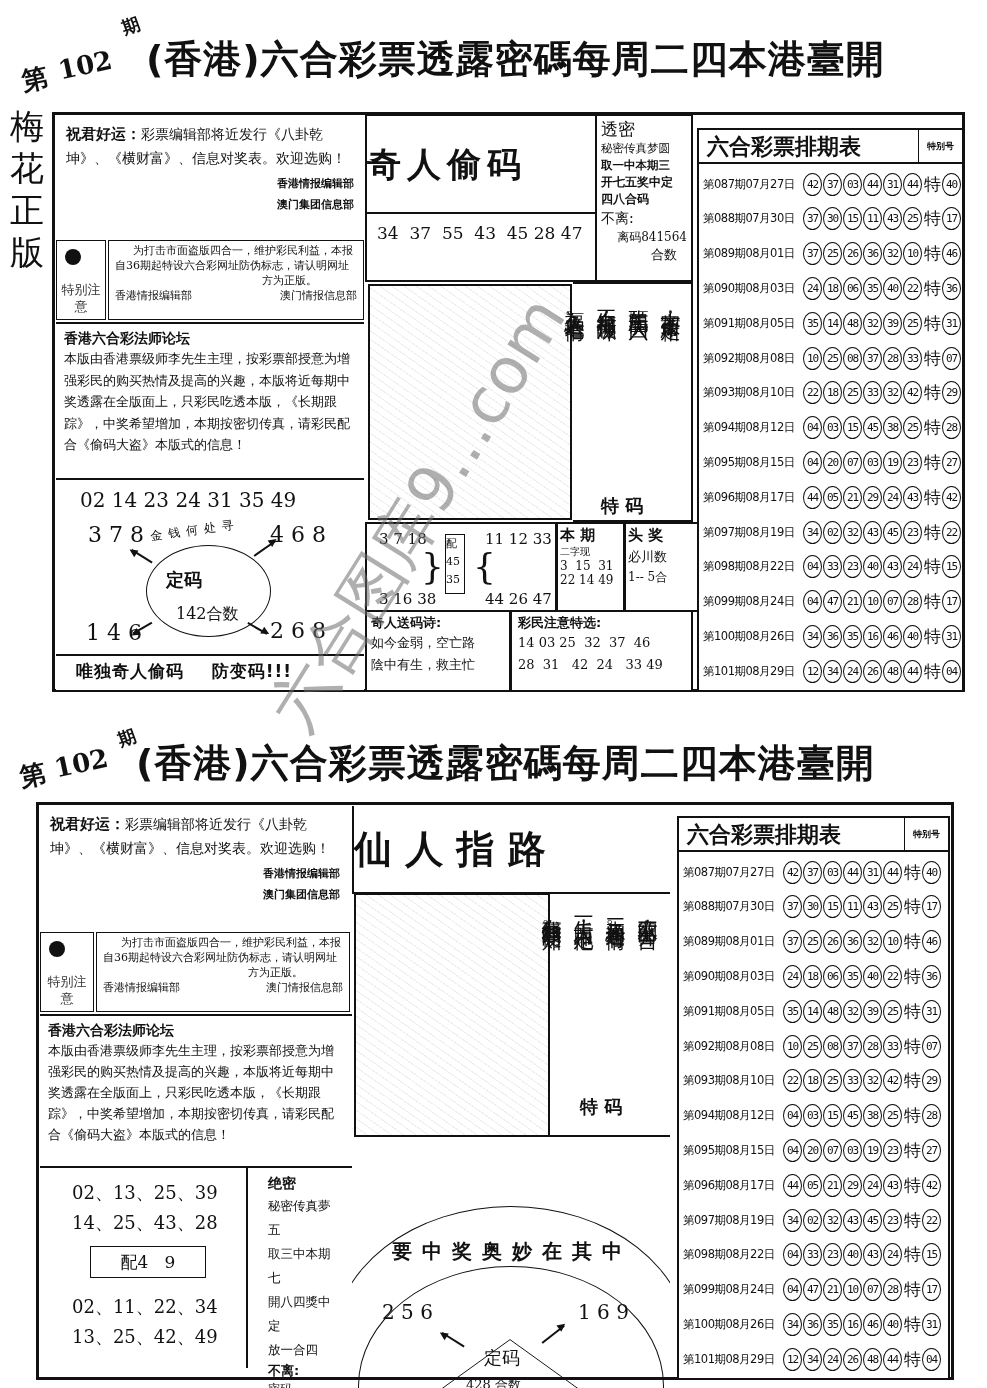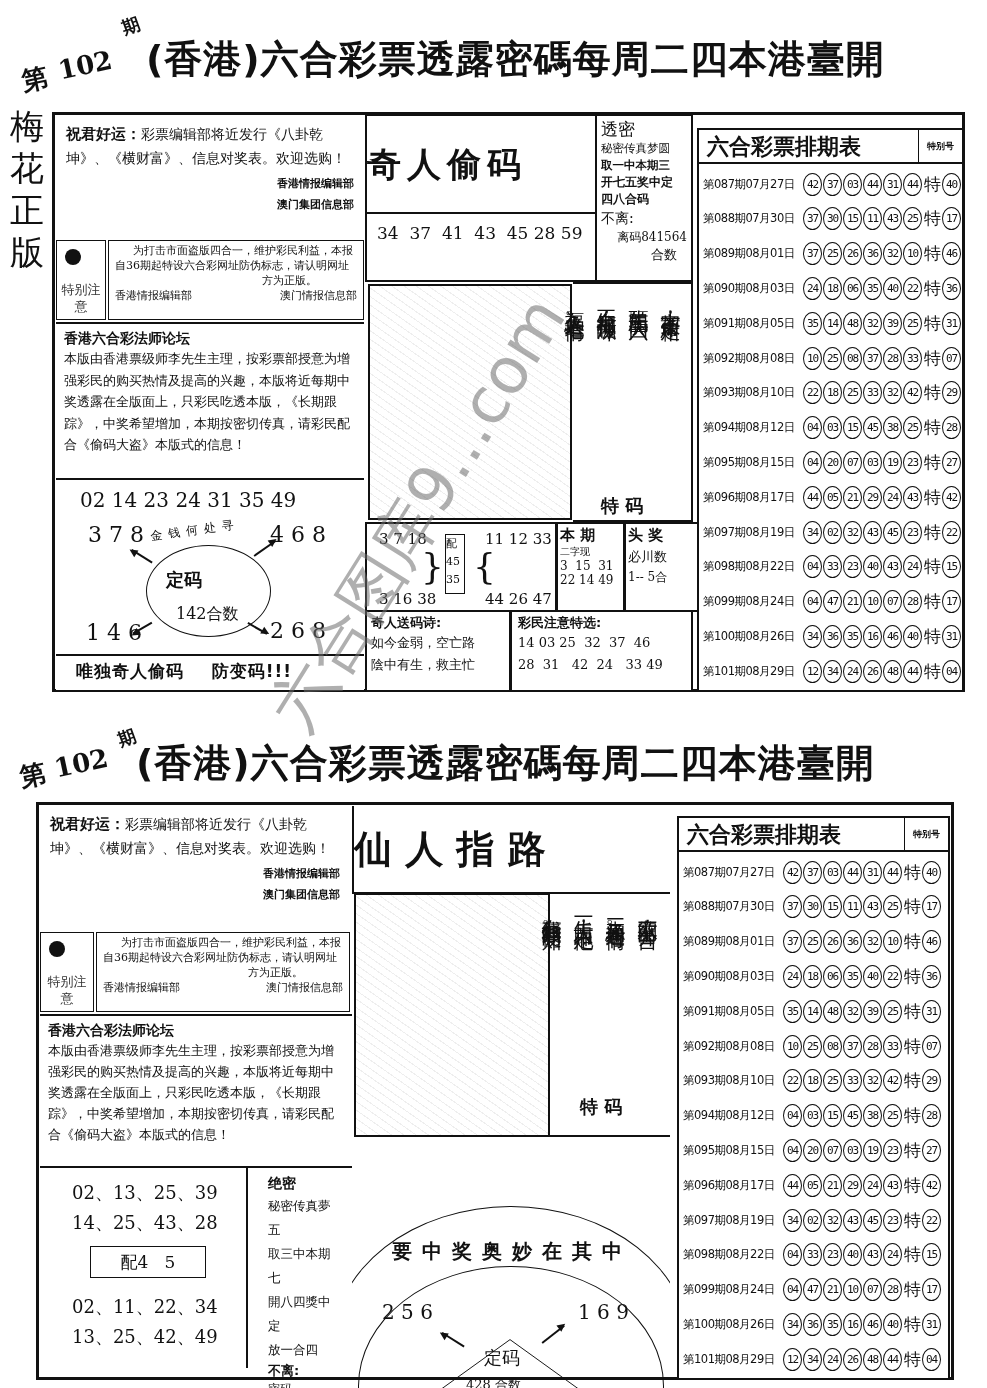--- a/index.html
+++ b/index.html
@@ -102,21 +102,21 @@
 <div class="arrow" style="left:248px;top:622px;width:22px;transform:rotate(30deg)"></div>
 
 <div class="box" style="left:56px;top:654px;width:308px;height:36px;border-left:none;border-right:none;border-bottom:none;padding:4px 20px">
   <span class="bold sans" style="font-size:17px;letter-spacing:1px;white-space:pre">唯独奇人偷码    防变码!!!</span>
 </div>
 
 <div class="box" style="left:365px;top:114px;width:232px;height:100px">
   <div class="bold center sans" style="font-size:34px;line-height:96px;letter-spacing:6px">奇人偷码</div>
 </div>
 <div class="box" style="left:365px;top:212px;width:232px;height:70px;padding:4px 10px">
-  <div style="font-size:17px;line-height:30px;white-space:pre">34  37  41  43  45 28 59</div>
+  <div style="font-size:17px;line-height:30px;white-space:pre">34  37  55  43  45 28 47</div>
 </div>
 <div class="box" style="left:595px;top:114px;width:98px;height:168px;padding:2px 4px">
   <div class="center" style="font-size:17px;line-height:22px">透密</div>
   <div class="small" style="font-size:11.5px;line-height:17px">秘密传真梦圆</div>
   <div class="small bold" style="font-size:11.5px;line-height:17px">取一中本期三</div>
   <div class="small bold" style="font-size:12px;line-height:17px">开七五奖中定</div>
   <div class="small bold" style="font-size:12px;line-height:17px">四八合码</div>
   <div style="font-size:14px;line-height:20px">不离:</div>
   <div style="font-size:12px;line-height:18px;text-align:right">离码841564</div>
   <div style="font-size:13px;line-height:18px;text-align:right;padding-right:10px">合数</div>
@@ -370,21 +370,21 @@
 </div>
 <div class="box" style="left:40px;top:1014px;width:312px;height:154px;border-left:none;border-right:none;padding:4px 8px">
   <div class="bold sans" style="font-size:14px;line-height:20px">香港六合彩法师论坛</div>
   <div class="sans" style="font-size:13px;line-height:21px">本版由香港票级师李先生主理，按彩票部授意为增强彩民的购买热情及提高的兴趣，本版将近每期中奖透露在全版面上，只彩民吃透本版，《长期跟踪》，中奖希望增加，本期按密切传真，请彩民配合《偷码大盗》本版式的信息！</div>
 </div>
 
 <div class="abs" style="left:72px;top:1178px;font-size:18px;line-height:30px">
   <div>02、13、25、39</div>
   <div>14、25、43、28</div>
 </div>
-<div class="abs" style="left:90px;top:1246px;width:116px;height:32px;border:1.2px solid #111;font-size:17px;line-height:30px;text-align:center;white-space:pre">配4   5</div>
+<div class="abs" style="left:90px;top:1246px;width:116px;height:32px;border:1.2px solid #111;font-size:17px;line-height:30px;text-align:center;white-space:pre">配4   9</div>
 <div class="abs" style="left:72px;top:1292px;font-size:18px;line-height:30px">
   <div>02、11、22、34</div>
   <div>13、25、42、49</div>
 </div>
 <div class="box" style="left:246px;top:1168px;width:106px;height:200px;border-top:none;border-bottom:none;border-right:none;padding:4px 20px">
   <div class="center bold sans" style="font-size:14px;line-height:22px">绝密</div>
   <div class="center" style="font-size:12.5px;line-height:24px">秘密传真夢五</div>
   <div class="center" style="font-size:12.5px;line-height:24px">取三中本期七</div>
   <div class="center" style="font-size:12.5px;line-height:24px">開八四獎中定</div>
   <div class="center" style="font-size:12.5px;line-height:24px">放一合四</div>

